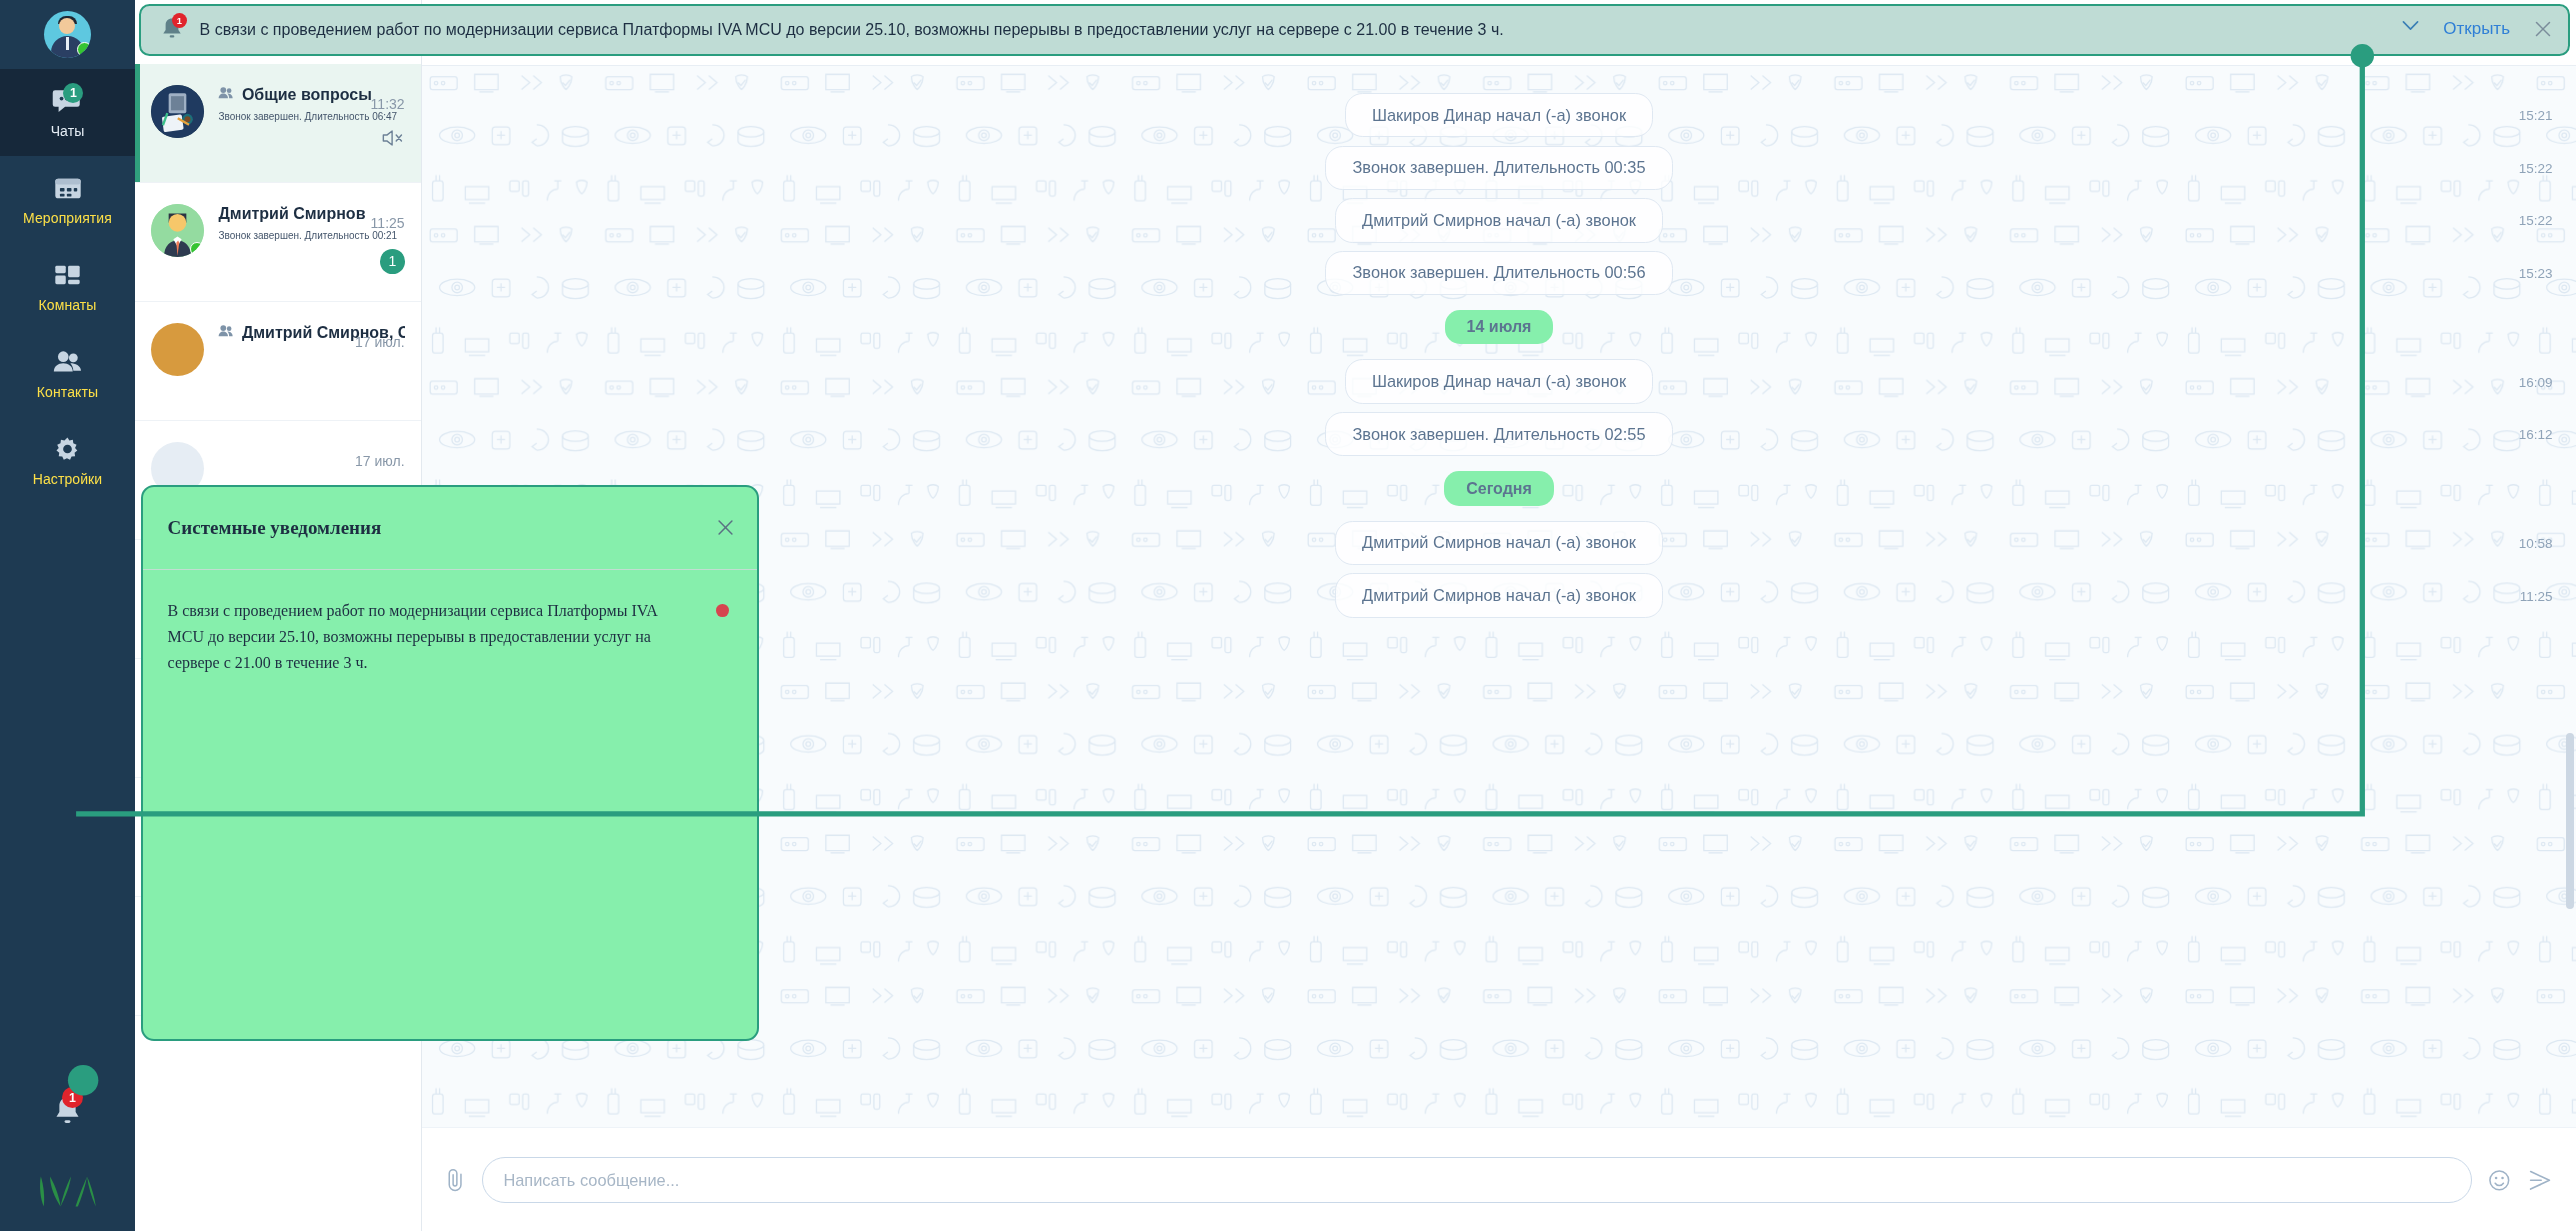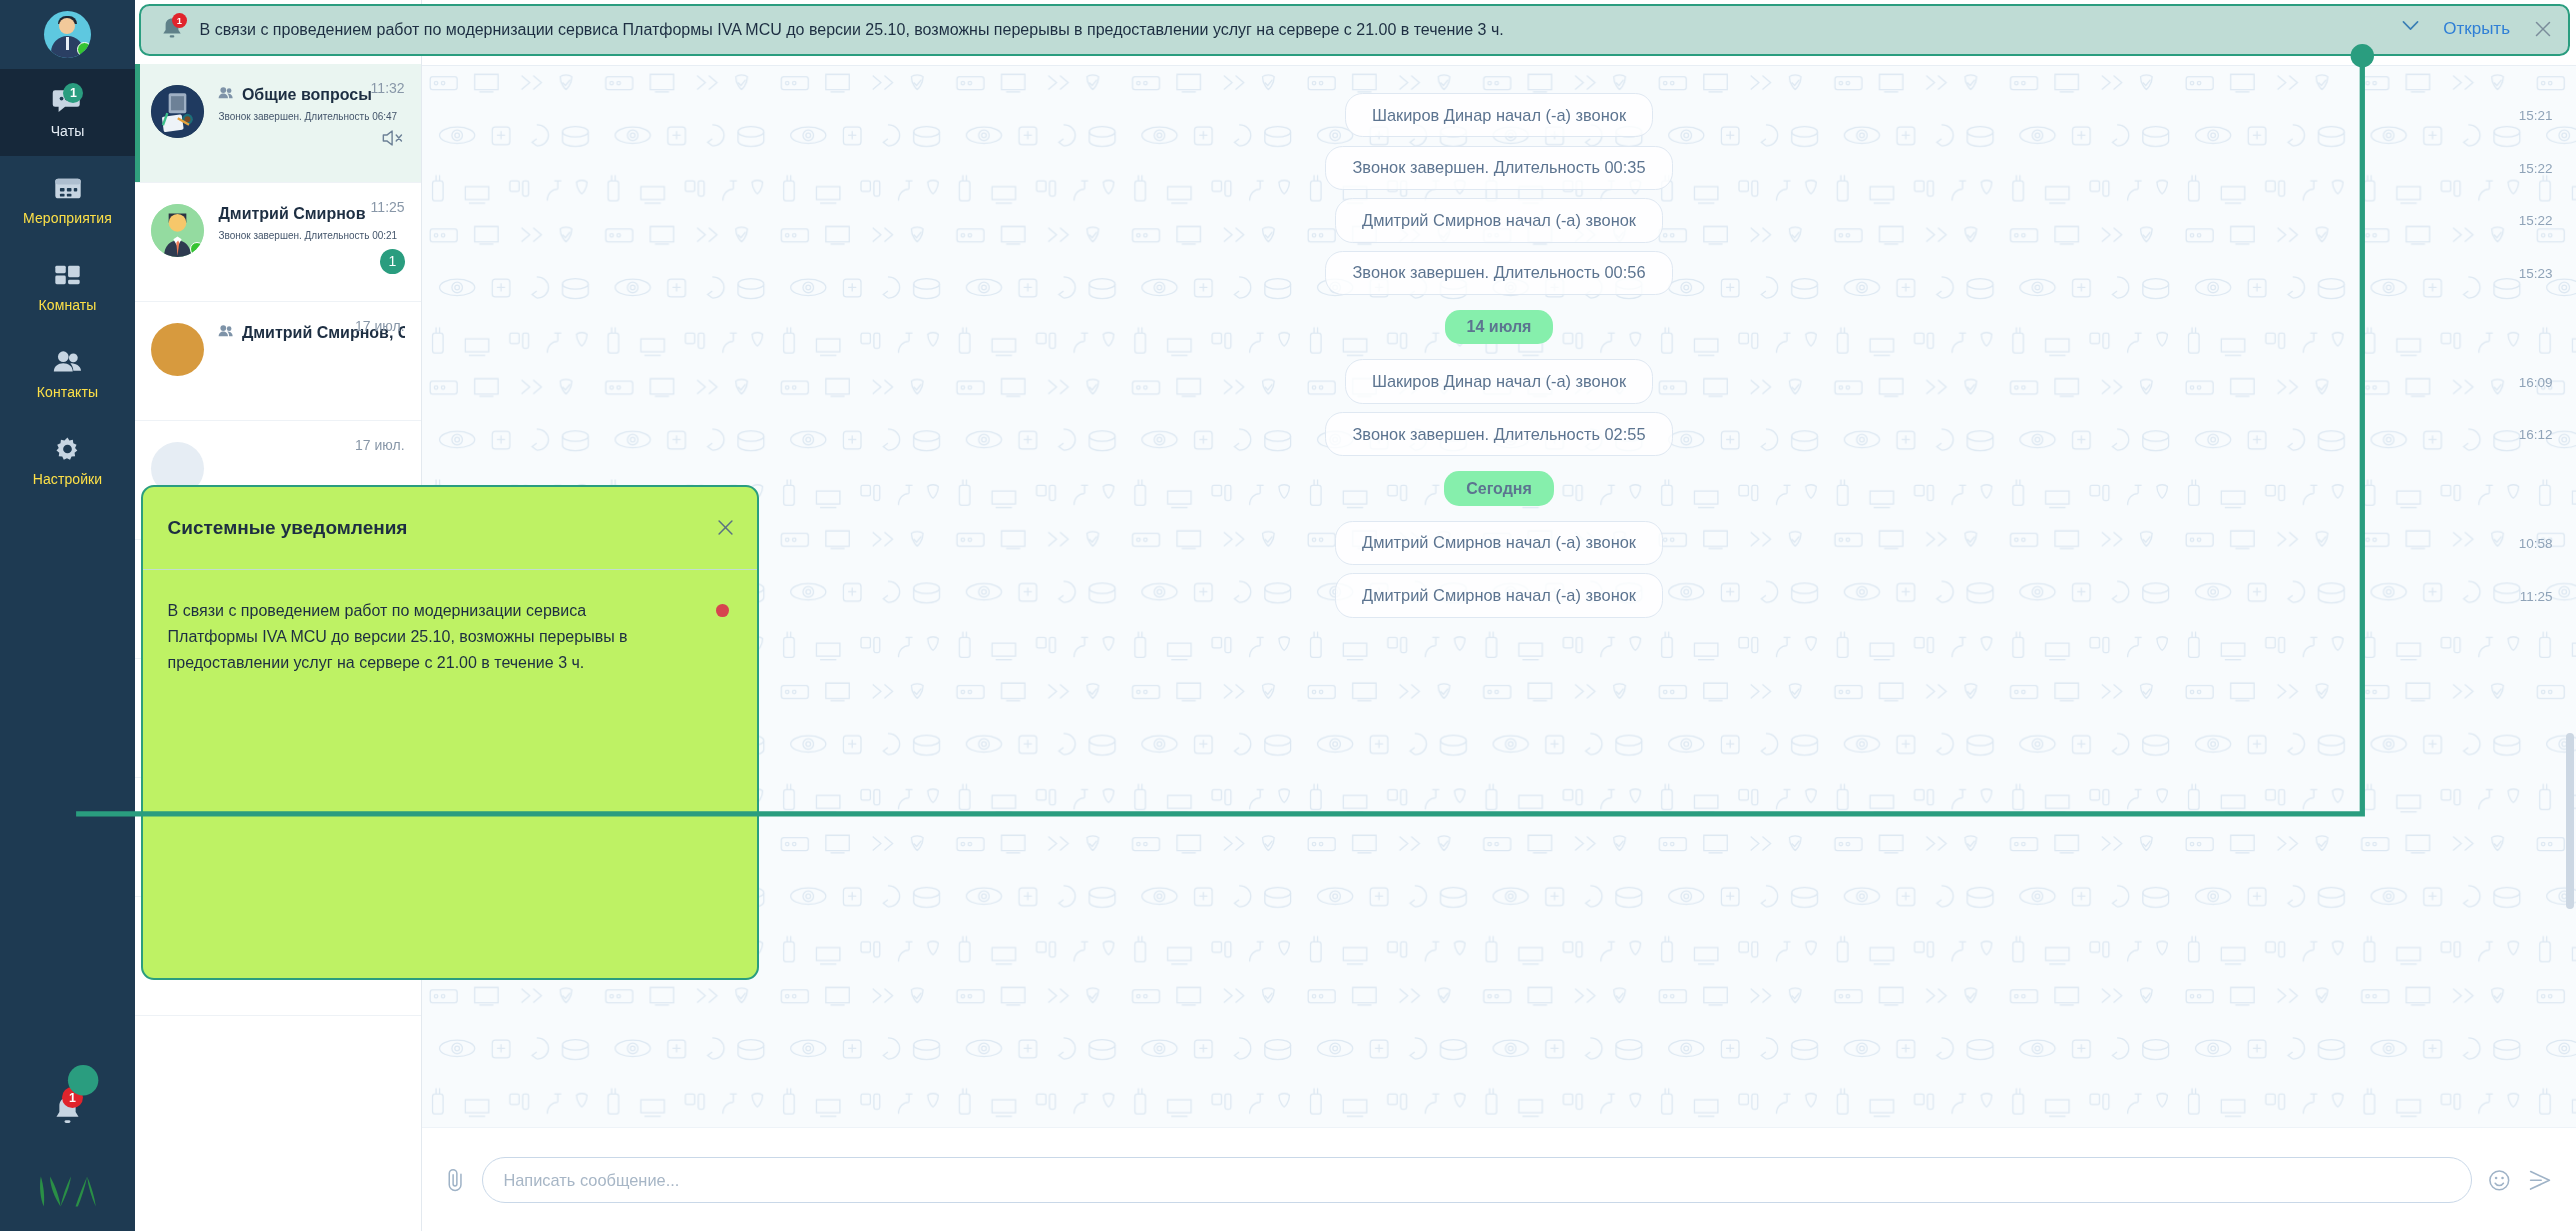--- a/index.html
+++ b/index.html
@@ -66,21 +66,21 @@
   .cl-row.selected { background:#eaf5f1; }
   .cl-row.selected:before { content:""; position:absolute; left:0; top:0; bottom:0; width:4.7px; background:#30a07d; }
   .cl-av { width:53px; height:53px; border-radius:50%; flex:0 0 53px; overflow:hidden; position:relative;
      display:flex; align-items:center; justify-content:center; font-size:20px; color:#fff; font-weight:600;}
   .cl-av .dot-online { position:absolute; right:0px; bottom:1.2px; width:14px; height:14px; border-radius:50%;
      background:#35c432; border:1.8px solid #fff; }
   .cl-body { flex:1 1 auto; min-width:0; padding-top:1.2px; }
   .cl-name { font-size:16px; font-weight:700; color:#1d2e42; white-space:nowrap;
      overflow:hidden; text-overflow:ellipsis; display:flex; align-items:center; gap:5.9px; }
   .cl-sub { font-size:10px; color:#44556b; margin-top:5.9px; line-height:1.35;}
-  .cl-meta { position:absolute; right:16.4px; top:16px; text-align:right; }
+  .cl-meta { position:absolute; right:16.4px; top:32px; text-align:right; }
   .cl-time { font-size:14px; color:#8897a8; }
   .cl-unread { position:absolute; right:16.4px; top:66px; min-width:24.6px; height:24.6px; padding:0 5.9px;
      border-radius:12.3px; background:#2a9d7f; color:#fff; font-size:14px;
      display:flex; align-items:center; justify-content:center; }
   .cl-mute { position:absolute; right:16.4px; top:64px; }
 
   
   .main { flex:1 1 auto; height:1232px; display:flex; flex-direction:column; position:relative; background:#fafcfe;}
   .ch-header { height:66px; background:#fff; display:flex; align-items:center; padding:0 23.4px 0 24.6px;
      border-bottom:0.6px solid #e8eef4; gap:15px; position:relative; z-index:3; }
@@ -127,23 +127,23 @@
   .banner-open { font-size:17px; color:#2f7fd6; cursor:pointer; }
   .banner-bell { position:relative; width:26px; height:30px; flex:0 0 26px; }
   .banner-bell-badge { position:absolute; top:-1.2px; right:-2.3px; width:15px; height:15px; border-radius:7.6px;
      background:#e0242c; color:#fff; font-size:9.4px; display:flex;align-items:center;justify-content:center;font-weight:700; }
 
   
   .anno { position:absolute; inset:0; pointer-events:none; z-index:30; }
 
   
   .notif {
-    position:absolute; left:141px; top:485px; width:618px; height:495px;
-    background:#bef264; border:2.9px solid #2a9d7f; border-radius:13px;
-    z-index:25; display:flex; flex-direction:column; overflow:hidden;
+    position:absolute; left:141px; top:485px; width:618px; height:556px;
+    background:#86efac; border:2.9px solid #2a9d7f; border-radius:13px;
+    z-index:25; display:flex; flex-direction:column; overflow:hidden;font-family:Liberation Serif, serif;
   }
   .notif-head { height:83px; display:flex; align-items:center; padding:0 21px 0 24.6px;
      border-bottom:0.6px solid #c2ddd2; }
   .notif-title { font-size:19px; font-weight:600; color:#1d2e42; }
   .notif-x { margin-left:auto; cursor:pointer; }
   .notif-body { flex:1 1 auto; padding:28px 24.6px 0 24.6px; position:relative; }
   .notif-text { font-size:16px; line-height:1.62; color:#1d2e42; max-width:498px; }
   .notif-dot { position:absolute; right:28px; top:34px; width:13px; height:13px; border-radius:6.4px; background:#d6454f; }
 </style>
 </head>

